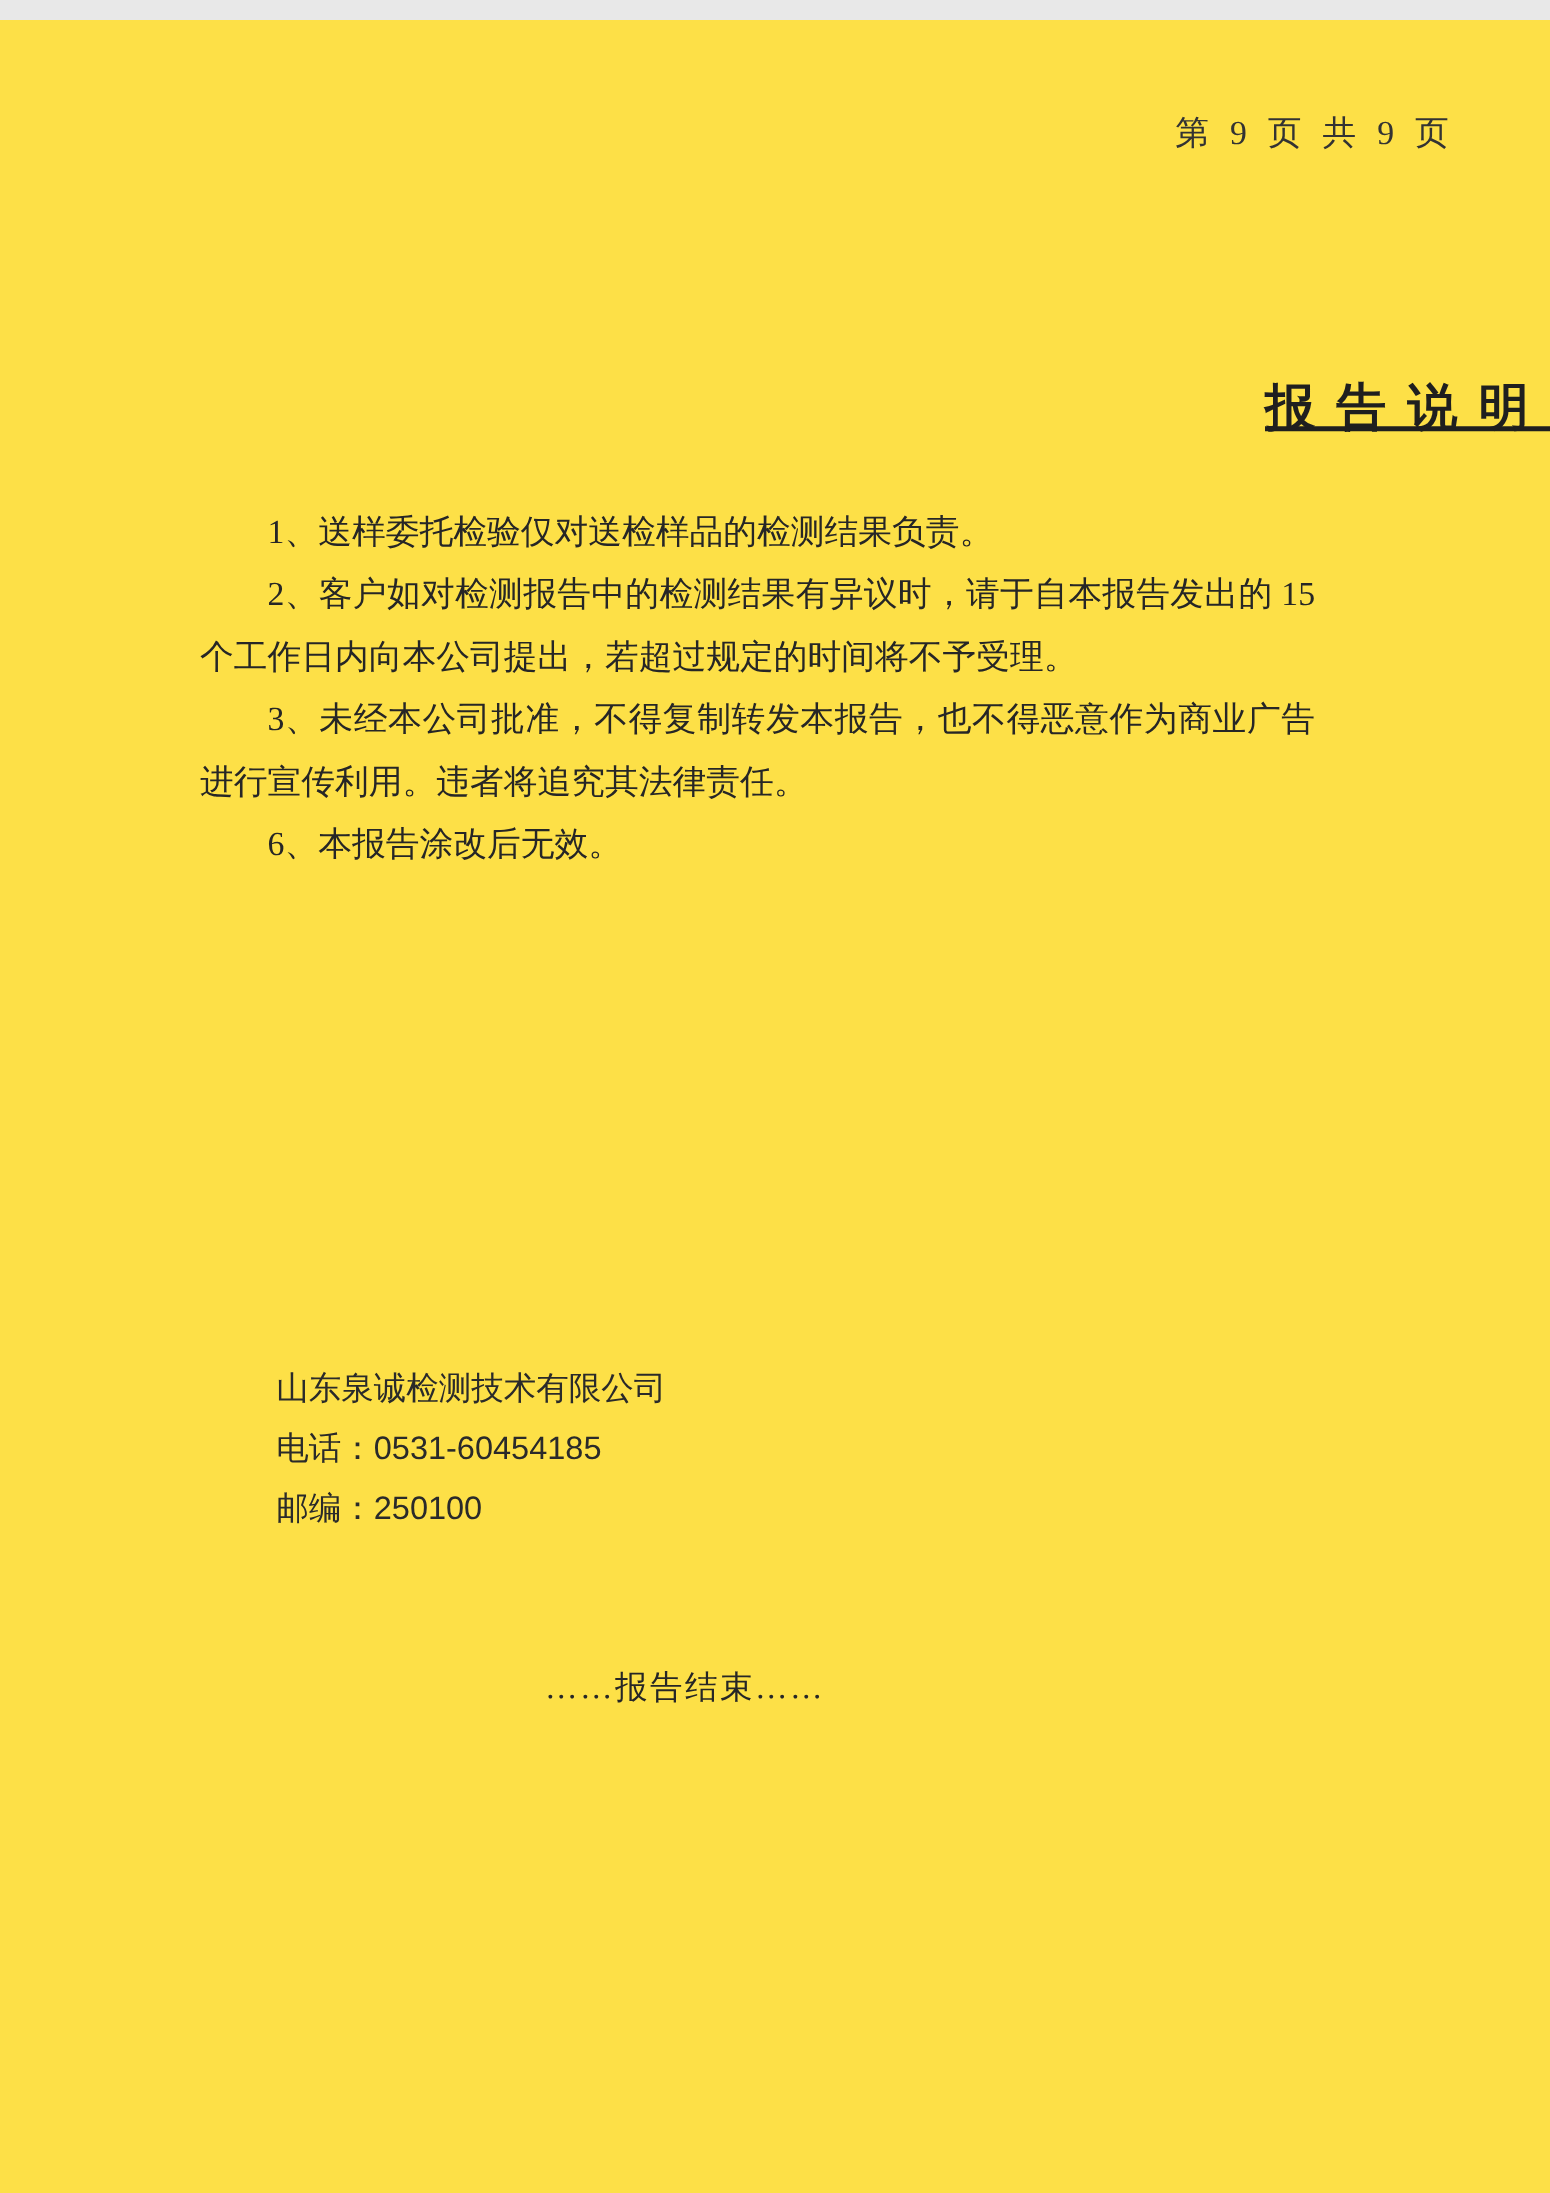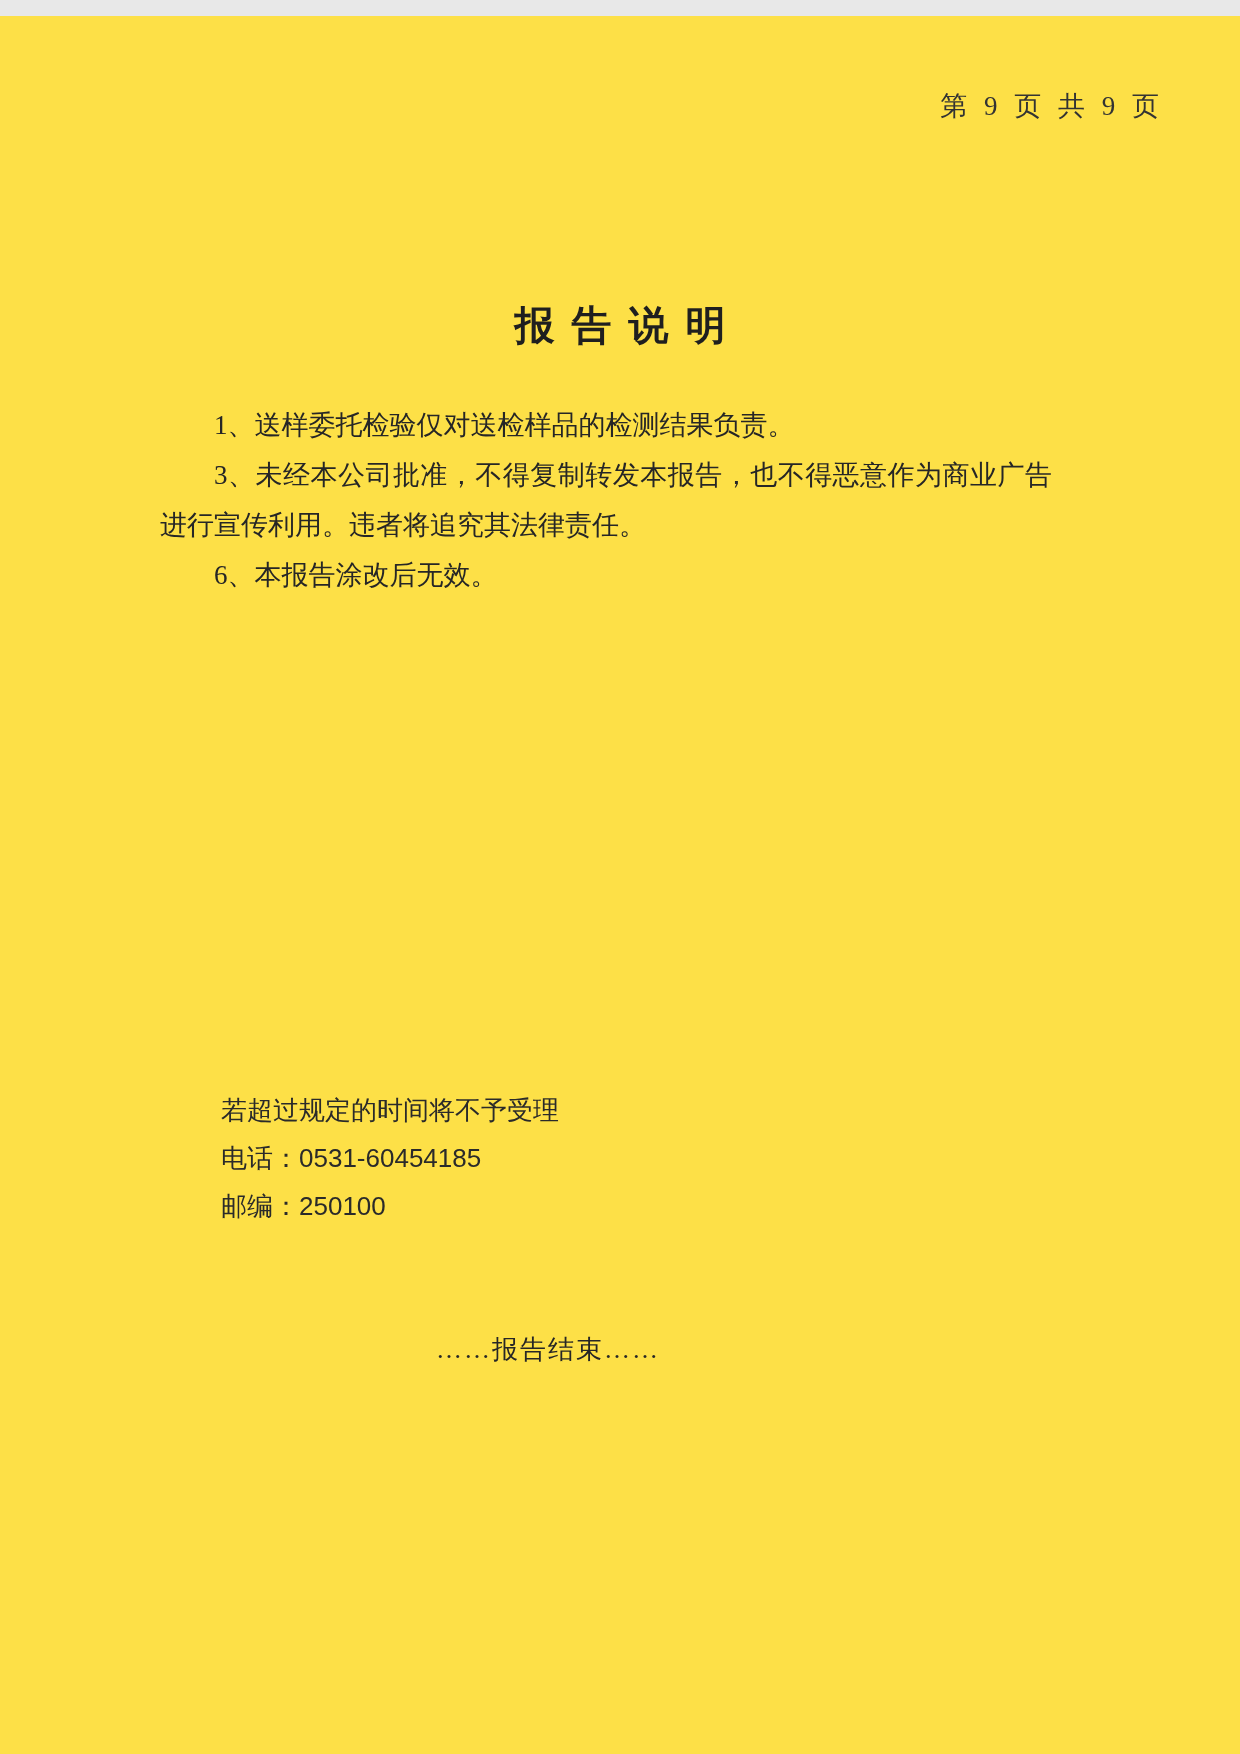--- a/index.html
+++ b/index.html
@@ -25,28 +25,29 @@
     letter-spacing: 5px;
     white-space: nowrap;
     color: #333333;
   }
   .report-title {
     position: absolute;
     top: 288px;
     left: 0;
     width: 100%;
     margin: 0;
-    text-align: center;
+    text-align: right;
     font-size: 40px;
     line-height: 44px;
     font-weight: bold;
     letter-spacing: 17px;
     padding-left: 17px; 
     box-sizing: border-box;
     color: #1f1f1f;
+    text-decoration: underline;
   }
   .notes {
     position: absolute;
     top: 384px;
     left: 160px;
     width: 892px;
     font-size: 27px;
     line-height: 50px;
     text-align: justify;
     color: #262626;
@@ -84,25 +85,26 @@
 <body>
 
 <div class="page">
 
   <div class="page-header">第 9 页 共 9 页</div>
 
   <h1 class="report-title">报告说明</h1>
 
   <div class="notes">
     <p>1、送样委托检验仅对送检样品的检测结果负责。</p>
+    <p>2、客户如对检测报告中的检测结果有异议时，请于自本报告发出的 15 个工作日内向本公司提出，若超过规定的时间将不予受理。</p>
     <p>3、未经本公司批准，不得复制转发本报告，也不得恶意作为商业广告进行宣传利用。违者将追究其法律责任。</p>
     <p>6、本报告涂改后无效。</p>
   </div>
 
   <div class="company">
-    <p>若超过规定的时间将不予受理</p>
+    <p>山东泉诚检测技术有限公司</p>
     <p>电话：0531-60454185</p>
     <p>邮编：250100</p>
   </div>
 
   <div class="report-end">……报告结束……</div>
 
 </div>
 
 </body></html>

